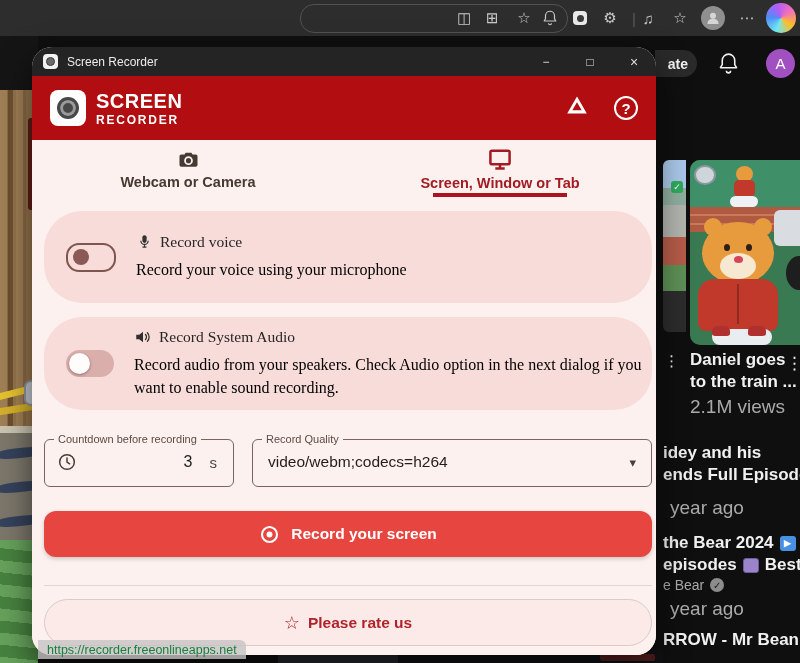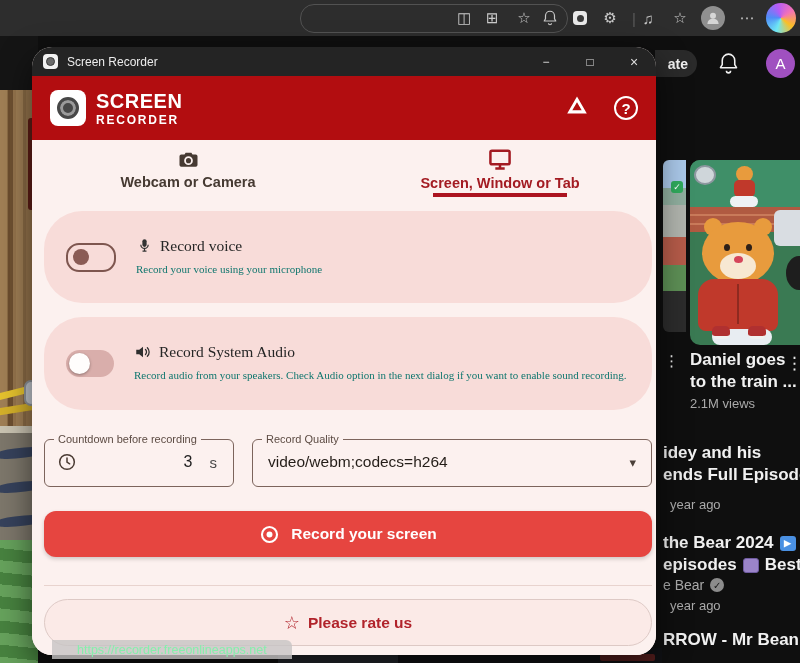--- a/index.html
+++ b/index.html
@@ -18,21 +18,21 @@
   .copilot{position:absolute;left:766px;top:3px;width:30px;height:30px;border-radius:50%;
            background:conic-gradient(from 200deg,#6ee7f5,#4f8df7,#b55cf6,#f472b6,#fbbf24,#6ee7f5);}
 
   
   .yt-create{position:absolute;left:655px;top:50px;width:42px;height:27px;background:#2a2a2a;
              border-radius:0 14px 14px 0;color:#f1f1f1;font-size:14px;font-weight:bold;
              display:flex;align-items:center;justify-content:flex-end;padding-right:9px;box-sizing:border-box;}
   .yt-avatar{position:absolute;left:766px;top:49px;width:29px;height:29px;border-radius:50%;background:#a050c0;
              color:#fff;font-size:15px;display:flex;align-items:center;justify-content:center;}
   .yt-t1{color:#f1f1f1;font-size:17px;font-weight:bold;white-space:nowrap;}
-  .yt-meta{color:#aaaaaa;font-size:13px;white-space:nowrap;}
+  .yt-meta{color:#aaaaaa;font-size:19px;white-space:nowrap;}
   .kebab{color:#e8e8e8;font-size:15px;letter-spacing:0;}
   .badge{display:inline-flex;align-items:center;justify-content:center;width:16px;height:15px;border-radius:3px;
          font-size:9px;color:#fff;vertical-align:-2px;}
   .chk-badge{display:inline-flex;align-items:center;justify-content:center;width:14px;height:14px;border-radius:50%;
              background:#8c8c8c;color:#1c1c1c;font-size:10px;vertical-align:-2px;}
   .sliver{position:absolute;left:663px;top:160px;width:23px;height:172px;border-radius:6px 0 0 6px;
           background:linear-gradient(#a9c7e8 0 16%,#8fae9e 16% 26%,#b0b4ad 26% 45%,#b55b49 45% 61%,#5d8f55 61% 76%,#2c2c2c 76% 100%);}
   .sliver-check{position:absolute;left:671px;top:181px;width:12px;height:12px;border-radius:3px;background:#2faa5c;
                 color:#fff;font-size:9px;display:flex;align-items:center;justify-content:center;}
 
@@ -106,21 +106,21 @@
   .tab-label{font-size:14.5px;font-weight:bold;}
   .tab-active .tab-label{color:#a31b22;}
   .tab-idle .tab-label{color:#463a32;}
   .tab-underline{position:absolute;left:89px;bottom:0;width:134px;height:4px;background:#ac1420;}
 
   .content{position:absolute;left:0;top:150px;width:624px;height:458px;background:#fcf1ef;}
   .card{position:absolute;left:12px;width:608px;background:#f8dcd9;border-radius:38px;display:flex;align-items:center;
         padding-left:22px;box-sizing:border-box;gap:20px;}
   .card-text{display:flex;flex-direction:column;gap:7px;font-family:Liberation Serif, serif;}
   .card-title{display:flex;align-items:center;gap:7px;font-size:15.5px;color:#262626;}
-  .card-desc{font-size:11px;color:#0f766e;max-width:516px;line-height:1.45;}
+  .card-desc{font-size:16px;color:#000000;max-width:516px;line-height:1.45;}
 
   .tgl-outline{width:46px;height:25px;border:2px solid #7e564f;border-radius:13px;position:relative;flex:none;cursor:pointer;box-sizing:content-box;}
   .tgl-outline .knob{position:absolute;left:5px;top:4px;width:16px;height:16px;border-radius:50%;background:#8a5b55;}
   .tgl-fill{width:48px;height:27px;background:#d9aeab;border-radius:14px;position:relative;flex:none;cursor:pointer;}
   .tgl-fill .knob{position:absolute;left:3px;top:3px;width:21px;height:21px;border-radius:50%;background:#fffdfc;
                   box-shadow:0 1px 3px rgba(0,0,0,.35);}
 
   fieldset{position:absolute;margin:0;border:1px solid #7c645c;border-radius:6px;background:transparent;padding:0;box-sizing:border-box;}
   fieldset legend{font-size:11px;color:#5c4b43;margin-left:9px;padding:0 4px;}
   .fs-inner{display:flex;align-items:center;height:34px;padding:0 12px;}
@@ -131,22 +131,22 @@
 
   .rec-btn{position:absolute;left:12px;width:608px;height:46px;background:#e64540;border-radius:12px;
            display:flex;align-items:center;justify-content:center;gap:11px;color:#fff;font-size:15.5px;font-weight:bold;
            box-shadow:0 2px 4px rgba(0,0,0,.18);cursor:pointer;}
   .divider{position:absolute;left:12px;width:608px;height:1px;background:#e8d3ce;}
   .rate-btn{position:absolute;left:12px;width:608px;height:47px;background:#fbeae7;border:1px solid #ddc9c5;border-radius:24px;
             display:flex;align-items:center;justify-content:center;gap:8px;color:#b1232b;font-size:15.5px;font-weight:bold;
             box-sizing:border-box;cursor:pointer;}
   .rate-star{font-size:18px;font-weight:normal;}
 
-  .status-tip{position:absolute;left:38px;top:640px;height:19px;background:rgba(199,196,196,.8);color:#86efac;
-              font-size:12.5px;display:flex;align-items:center;padding:0 25px;border-radius:0 6px 0 0;z-index:60;margin-left:14px;}
+  .status-tip{position:absolute;left:38px;top:640px;height:19px;background:rgba(199,196,196,.8);color:#15803d;
+              font-size:12.5px;display:flex;align-items:center;padding:0 9px;border-radius:0 6px 0 0;z-index:60;}
 </style>
 </head>
 <body>
 
 <div class="canvas">
 
   <div class="topbar">
     <div class="addr-pill"></div>
     <div class="tbi" style="left:452px;">◫</div>
     <div class="tbi" style="left:480px;">⊞</div>

